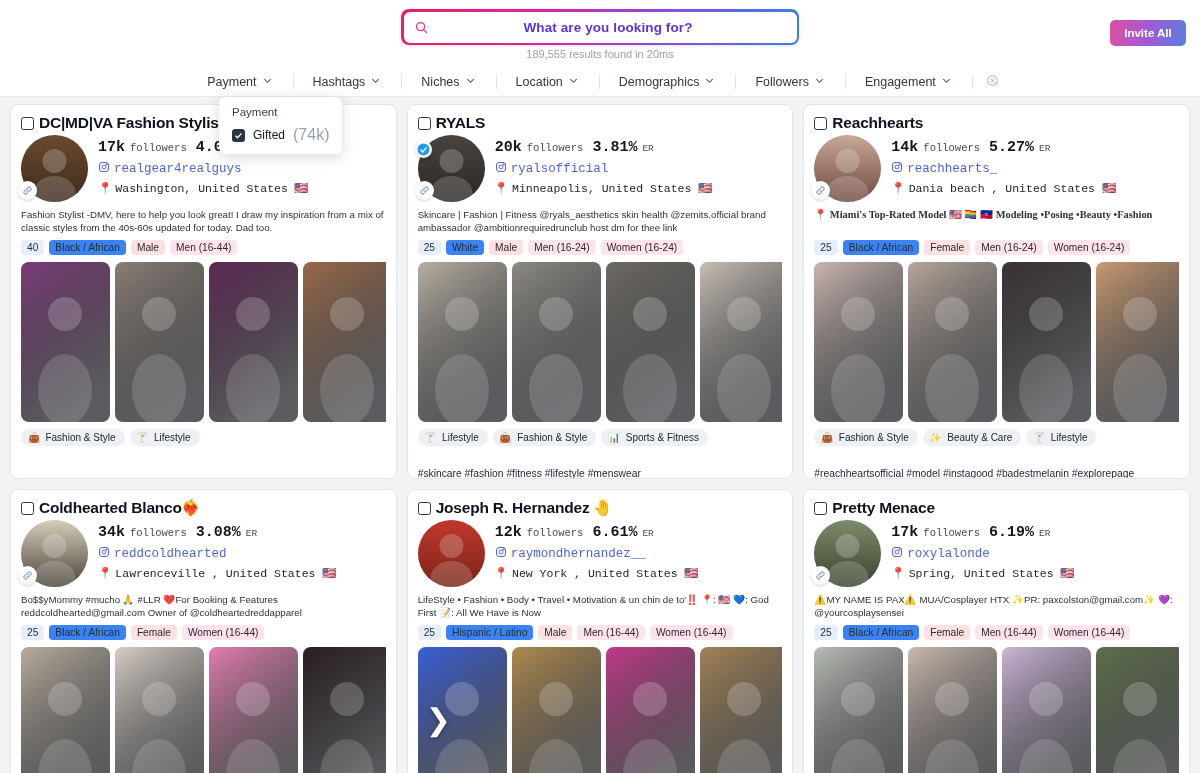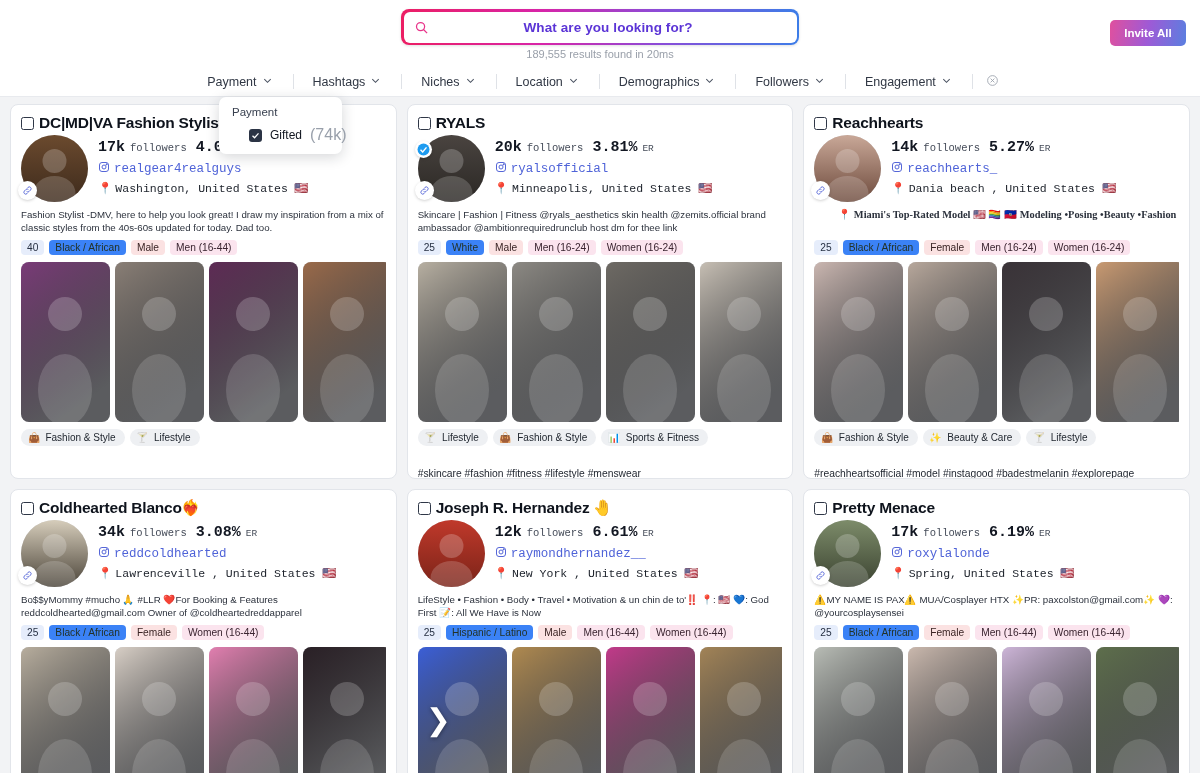--- a/index.html
+++ b/index.html
@@ -94,21 +94,21 @@
     position: absolute;
     left: 219px; top: 97px;
     width: 123px;
     background: #fff;
     border-radius: 7px;
     box-shadow: 0 3px 14px rgba(20,25,40,.18);
     padding: 9px 0 10px 0;
     z-index: 50;
   }
   .dd-title { font-size: 11.5px; color: #394150; padding: 0 13px 8px 13px; }
-  .dd-row { display: flex; align-items: center; gap: 8px; padding: 0 30px; }
+  .dd-row { display: flex; align-items: center; gap: 8px; padding: 0 13px; }
   .dd-check {
     width: 13px; height: 13px; border-radius: 3px;
     background: #2b3445;
     display:flex; align-items:center; justify-content:center;
     flex-shrink: 0; cursor: pointer;
   }
   .dd-label { font-size: 12px; color: #10151f; }
   .dd-count { font-size: 16px; color: #99a0ab; }
 
   
@@ -167,21 +167,21 @@
   .er-n { font-size: 15px; font-weight: bold; color:#121722; margin-left: 4px; }
   .er-l { font-size: 9.5px; color:#454c59; }
   .handle-row { display:flex; align-items:center; gap:4px; margin-bottom: 3px; }
   .handle { font-size: 12.5px; color:#4f63d8; cursor:pointer; }
   .loc-row { display:flex; align-items:center; gap:3px; font-size: 11.5px; color:#1b2029; }
 
   .bio {
     font-size: 9.7px; line-height: 1.35; color: #2b313c;
     margin-top: 6px; height: 26px; overflow: hidden;
   }
-  .bio.serif { font-family: "Liberation Serif", serif; font-size: 10.4px; font-weight:bold;margin-left:24px; }
+  .bio.serif { font-family: "Liberation Serif", serif; font-size: 10.4px; font-weight:bold; }
 
   .tags { display:flex; gap: 5px; margin-top: 6px; flex-wrap: nowrap; }
   .tag { font-size: 10.2px; padding: 2px 6px; border-radius: 4px; white-space:nowrap; }
   .t-age { background:#e6edfb; color:#263043; }
   .t-eth { background:#3b82f6; color:#233226; }
   .t-gen { background:#fbe2e2; color:#3a2424; }
   .t-aud { background:#fbe4ee; color:#3a2430; }
 
   .thumbs { display:flex; gap: 5px; margin-top: 7px; height: 160px; overflow:hidden; position: relative; }
   .thumb {

